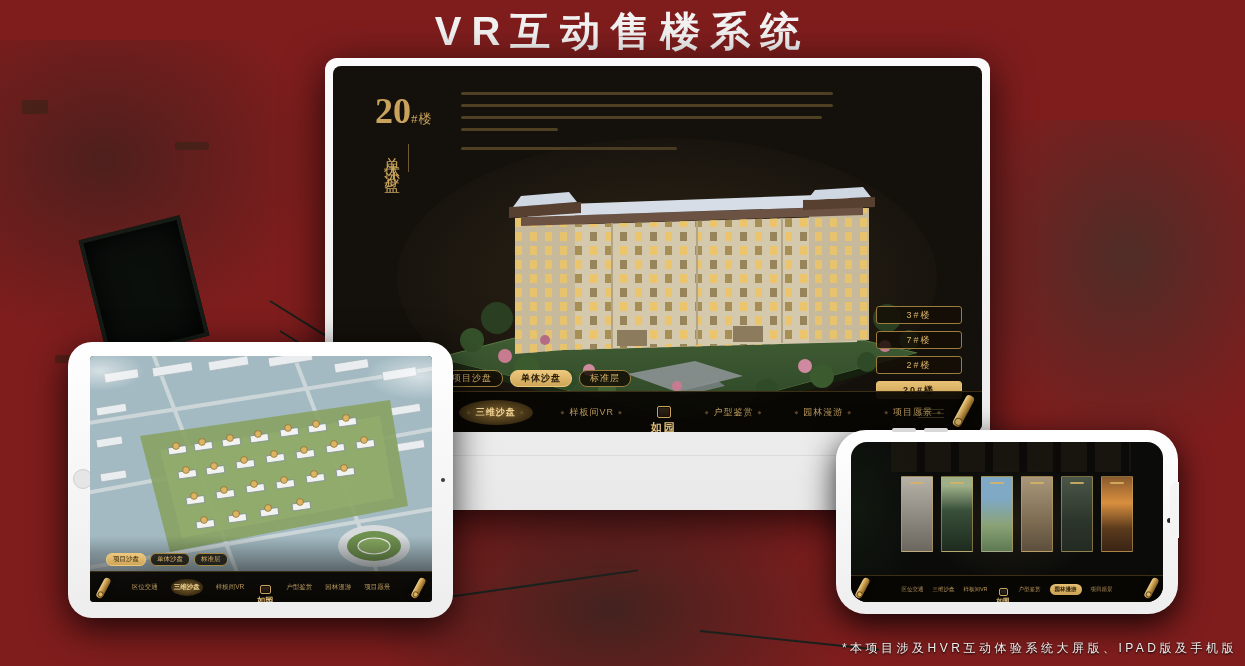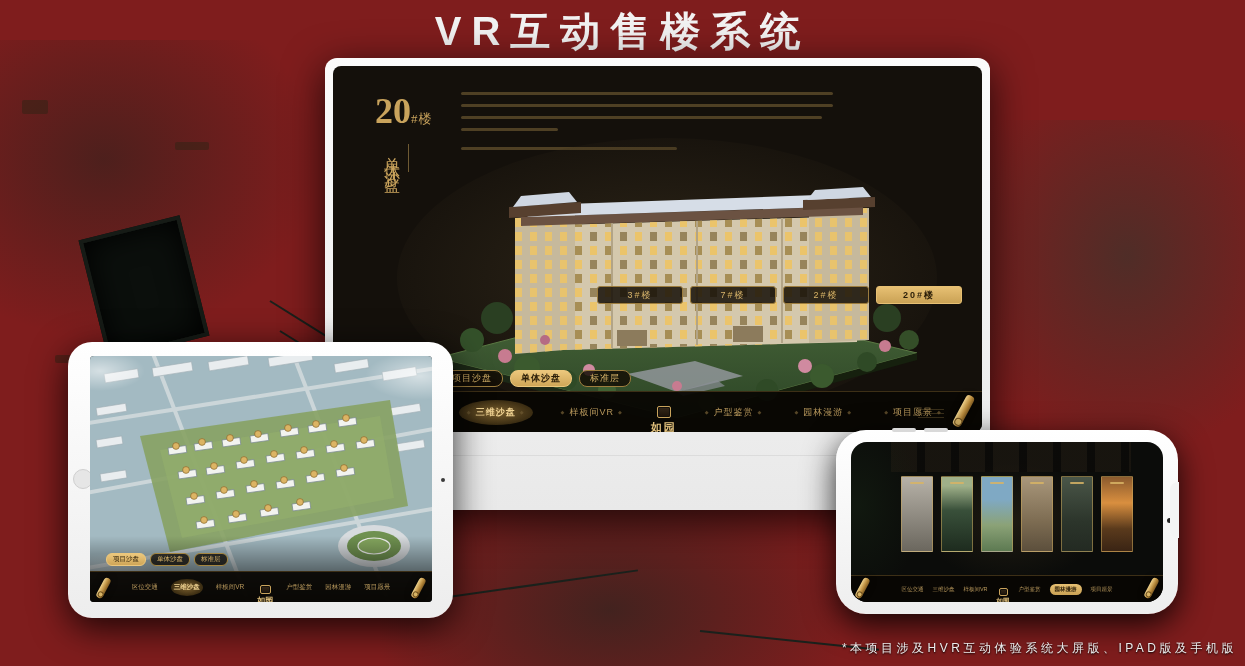--- a/index.html
+++ b/index.html
@@ -38,21 +38,21 @@
     font-family:"Liberation Serif","DejaVu Serif",serif;font-size:36px;font-weight:bold;}
   .scr-title-suffix{color:#c9a35c;font-size:13px;font-weight:normal;letter-spacing:1px;}
   .scr-title-vert{position:absolute;left:48px;top:78px;color:#c9a35c;
     writing-mode:vertical-rl;font-family:"Liberation Serif","DejaVu Serif",serif;
     font-size:16px;letter-spacing:7px;border-right:1px solid rgba(201,163,92,.5);padding-right:6px;}
   .scr-para{position:absolute;left:128px;top:26px;width:372px;}
   .scr-para .pline{height:3px;background:#8a6f3e;opacity:.5;border-radius:2px;margin-bottom:9px;}
 
   .bldg-svg{position:absolute;left:44px;top:52px;}
 
-  .floor-btns{position:absolute;right:20px;top:220px;display:flex;flex-direction:row;gap:7px;}
+  .floor-btns{position:absolute;right:20px;top:240px;display:flex;flex-direction:column;gap:7px;}
   .floor-btn{width:84px;height:16px;border:1px solid #9d7d3e;border-radius:3px;
     background:rgba(20,14,6,.85);color:#d7b369;font-size:9px;display:flex;
     align-items:center;justify-content:center;letter-spacing:2px;cursor:pointer;}
   .floor-btn.sel{background:linear-gradient(#e7c073,#caa255);color:#2a1d08;border-color:#e7c073;font-weight:bold;}
 
   .mode-tabs{position:absolute;left:108px;top:304px;display:flex;gap:7px;}
   .mode-tab{height:15px;padding:0 10px;border:1px solid #9d7d3e;border-radius:8px;
     background:rgba(20,14,6,.85);color:#d7b369;font-size:9px;display:flex;align-items:center;
     letter-spacing:1px;cursor:pointer;}
   .mode-tab.sel{background:linear-gradient(#ecc77c,#cfa658);color:#2a1d08;border-color:#ecc77c;font-weight:bold;}

